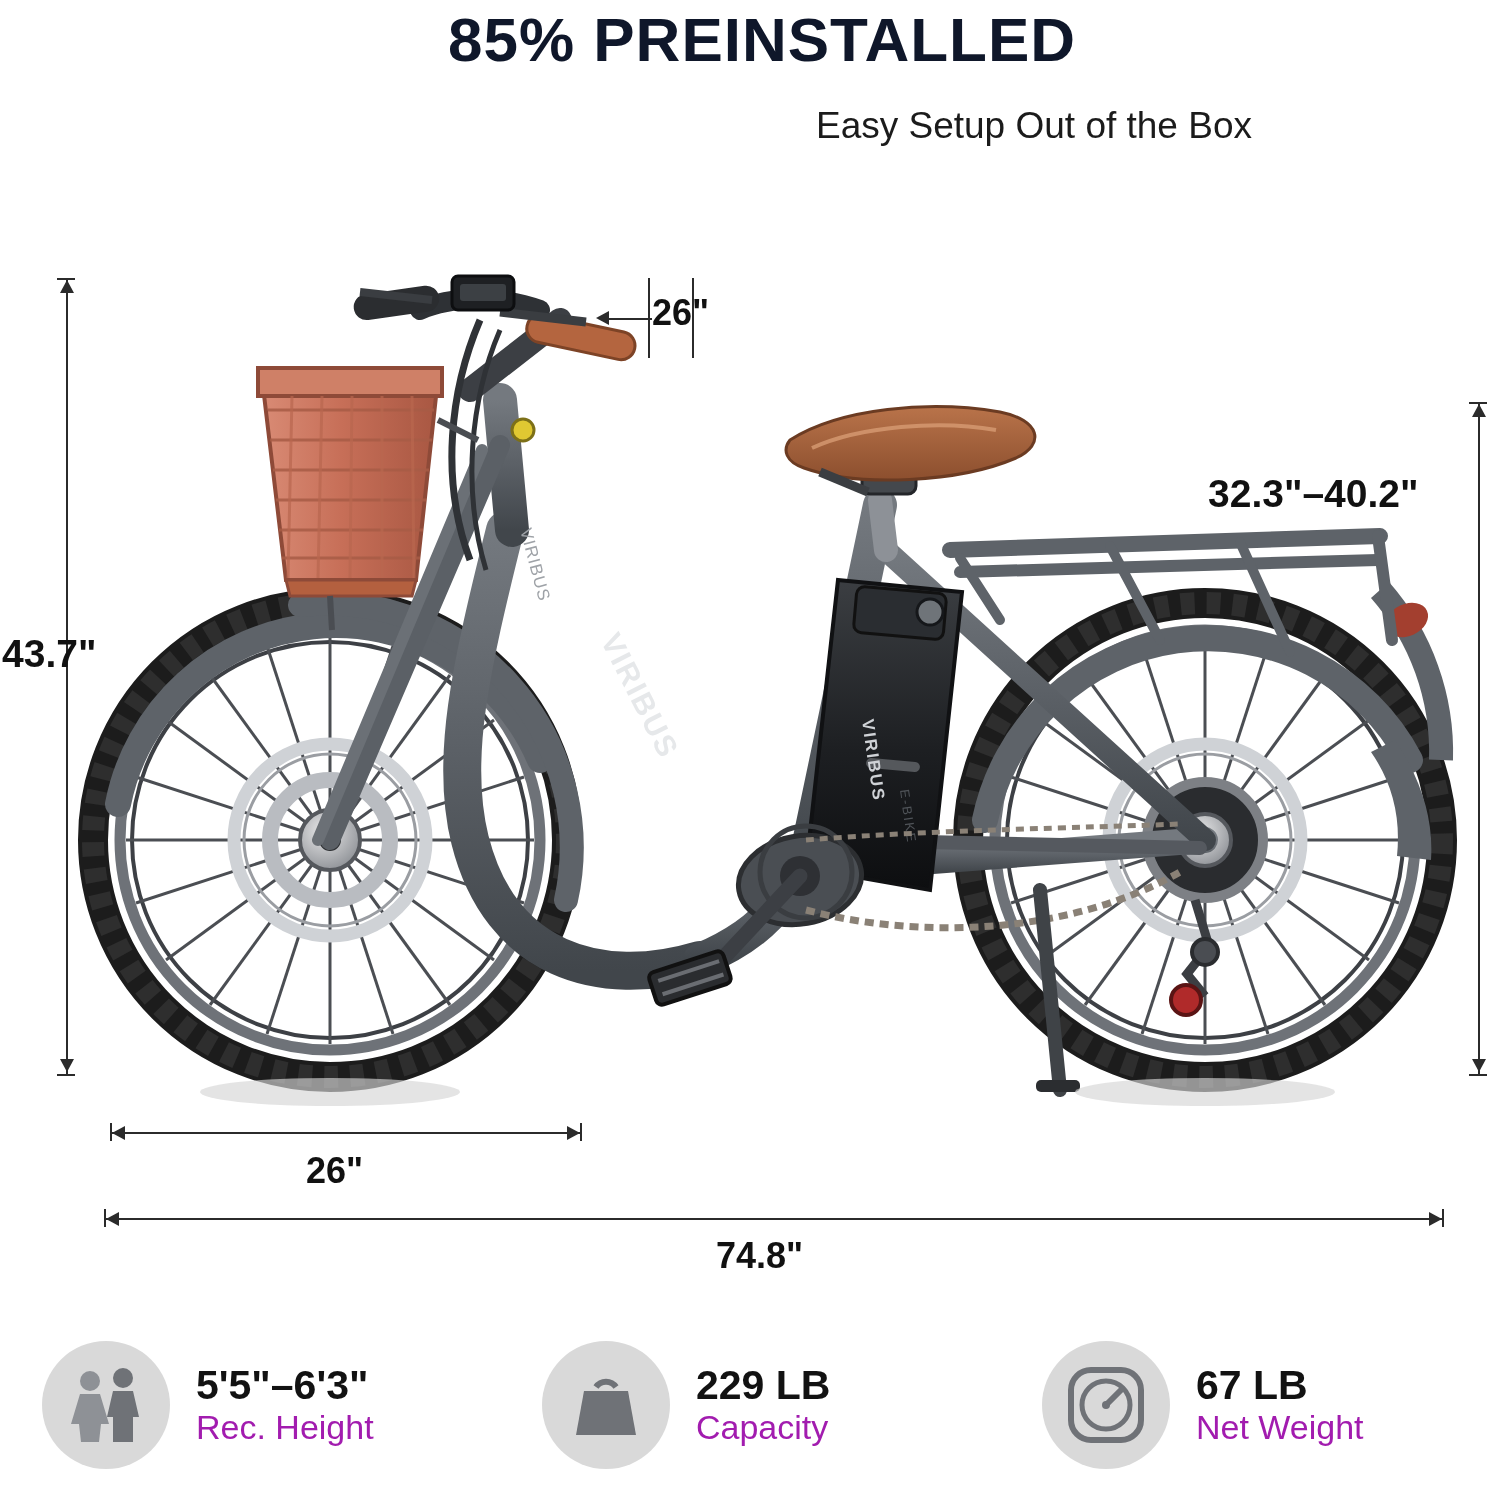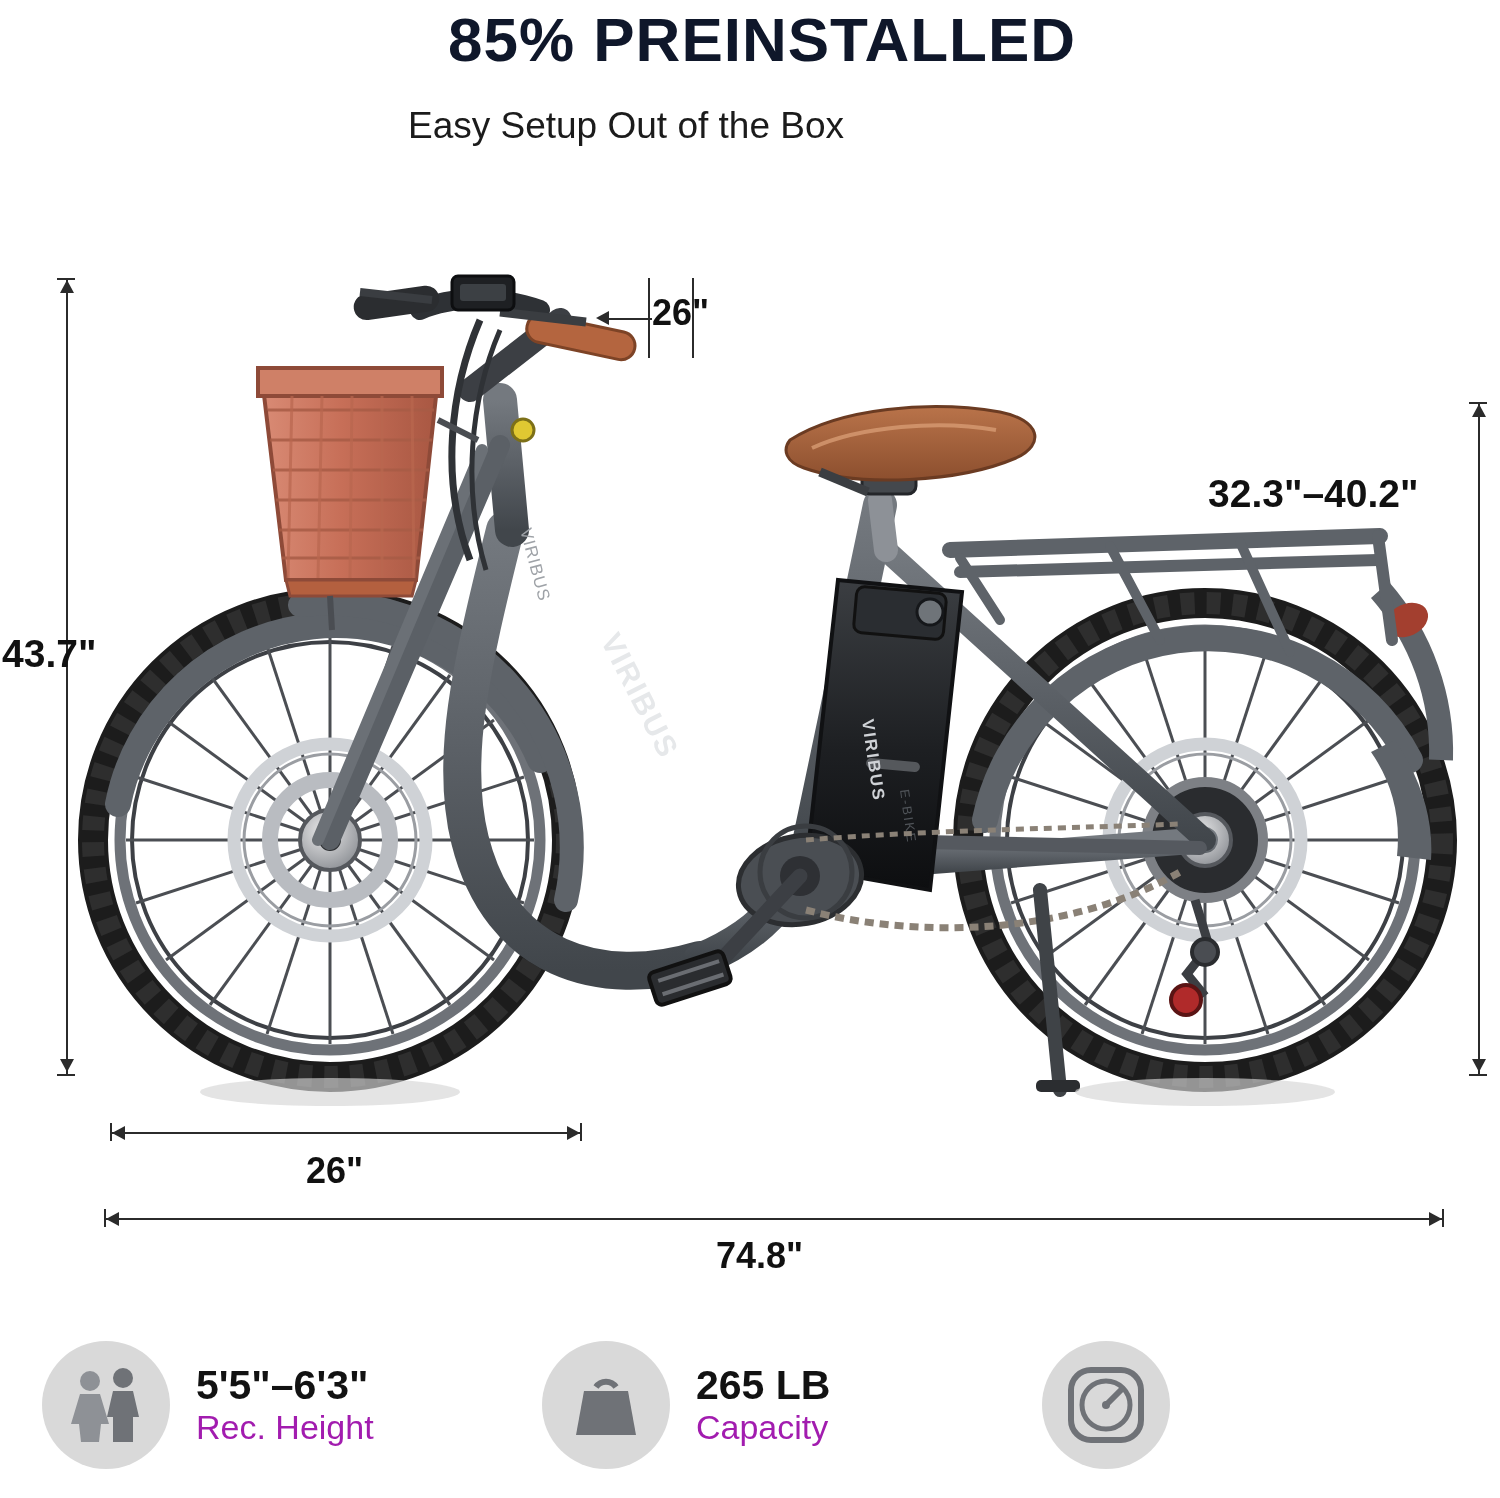--- a/index.html
+++ b/index.html
@@ -27,21 +27,21 @@
     font-weight: bold;
     letter-spacing: 1px;
     color: #0f172a;
     padding-left: 12px;
   }
   .subhead {
     position: absolute;
     top: 105px;
     left: 0;
     width: 1252px;
-    text-align: center;
+    text-align: right;
     font-size: 37px;
     font-weight: 400;
     color: #1b1b1b;
   }
 
   
   .stage {
     position: absolute;
     left: 0;
     top: 200px;
@@ -430,28 +430,32 @@
   </div>
 
   <div class="spec">
     <div class="spec-circle">
       <svg width="80" height="80" viewBox="0 0 80 80">
         <path d="M30 22 a12 12 0 0 1 20 0" fill="none" stroke="#6f7277" stroke-width="6"></path>
         <path d="M18 26 h44 l8 44 h-60 z" fill="#6f7277"></path>
       </svg>
     </div>
     <div class="spec-text">
-      <div class="spec-value">265 LB</div>
+      <div class="spec-value">229 LB</div>
       <div class="spec-caption">Capacity</div>
     </div>
   </div>
 
   <div class="spec">
     <div class="spec-circle">
       <svg width="82" height="82" viewBox="0 0 82 82">
         <rect x="6" y="6" width="70" height="70" rx="20" fill="none" stroke="#6f7277" stroke-width="6"></rect>
         <circle cx="41" cy="41" r="24" fill="none" stroke="#6f7277" stroke-width="5"></circle>
         <path d="M41 41 L56 26" stroke="#6f7277" stroke-width="6" stroke-linecap="round"></path>
         <circle cx="41" cy="41" r="4" fill="#6f7277"></circle>
       </svg>
     </div>
+    <div class="spec-text">
+      <div class="spec-value">67 LB</div>
+      <div class="spec-caption">Net Weight</div>
+    </div>
   </div>
 </div>
 
 </body></html>

